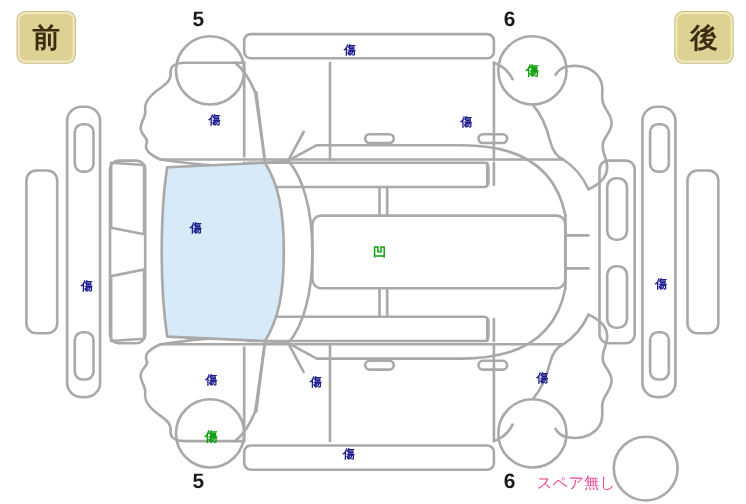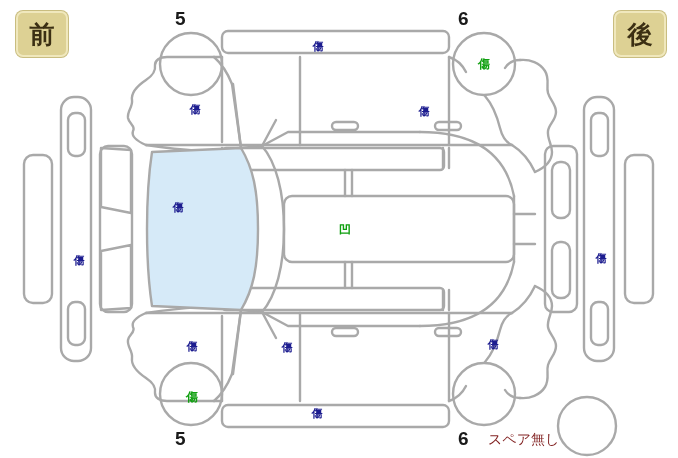--- a/index.html
+++ b/index.html
@@ -23,21 +23,21 @@
 
   
   .axle-num{position:absolute;font-size:19px;font-weight:bold;color:#1a1a1a;
             font-family:"Liberation Sans",sans-serif;}
   #axle-fl{left:175px;top:8px;}
   #axle-rl{left:458px;top:8px;}
   #axle-fr{left:175px;top:428px;}
   #axle-rr{left:458px;top:428px;}
 
   #spare-note{position:absolute;left:488px;top:431px;font-size:14px;
-              color:#7f1d1d;font-family:"DejaVu Sans",sans-serif;}
+              color:#ec4899;font-family:"DejaVu Sans",sans-serif;}
 
   
   .mark{position:absolute;font-family:"DejaVu Sans",sans-serif;
         font-size:11px;font-weight:bold;line-height:1;
         transform:translate(-50%,-50%);white-space:nowrap;}
   .mark.kizu{color:#1c1c8f;}
   .mark.green{color:#11a011;font-size:12px;}
 </style>
 </head>
 <body>

